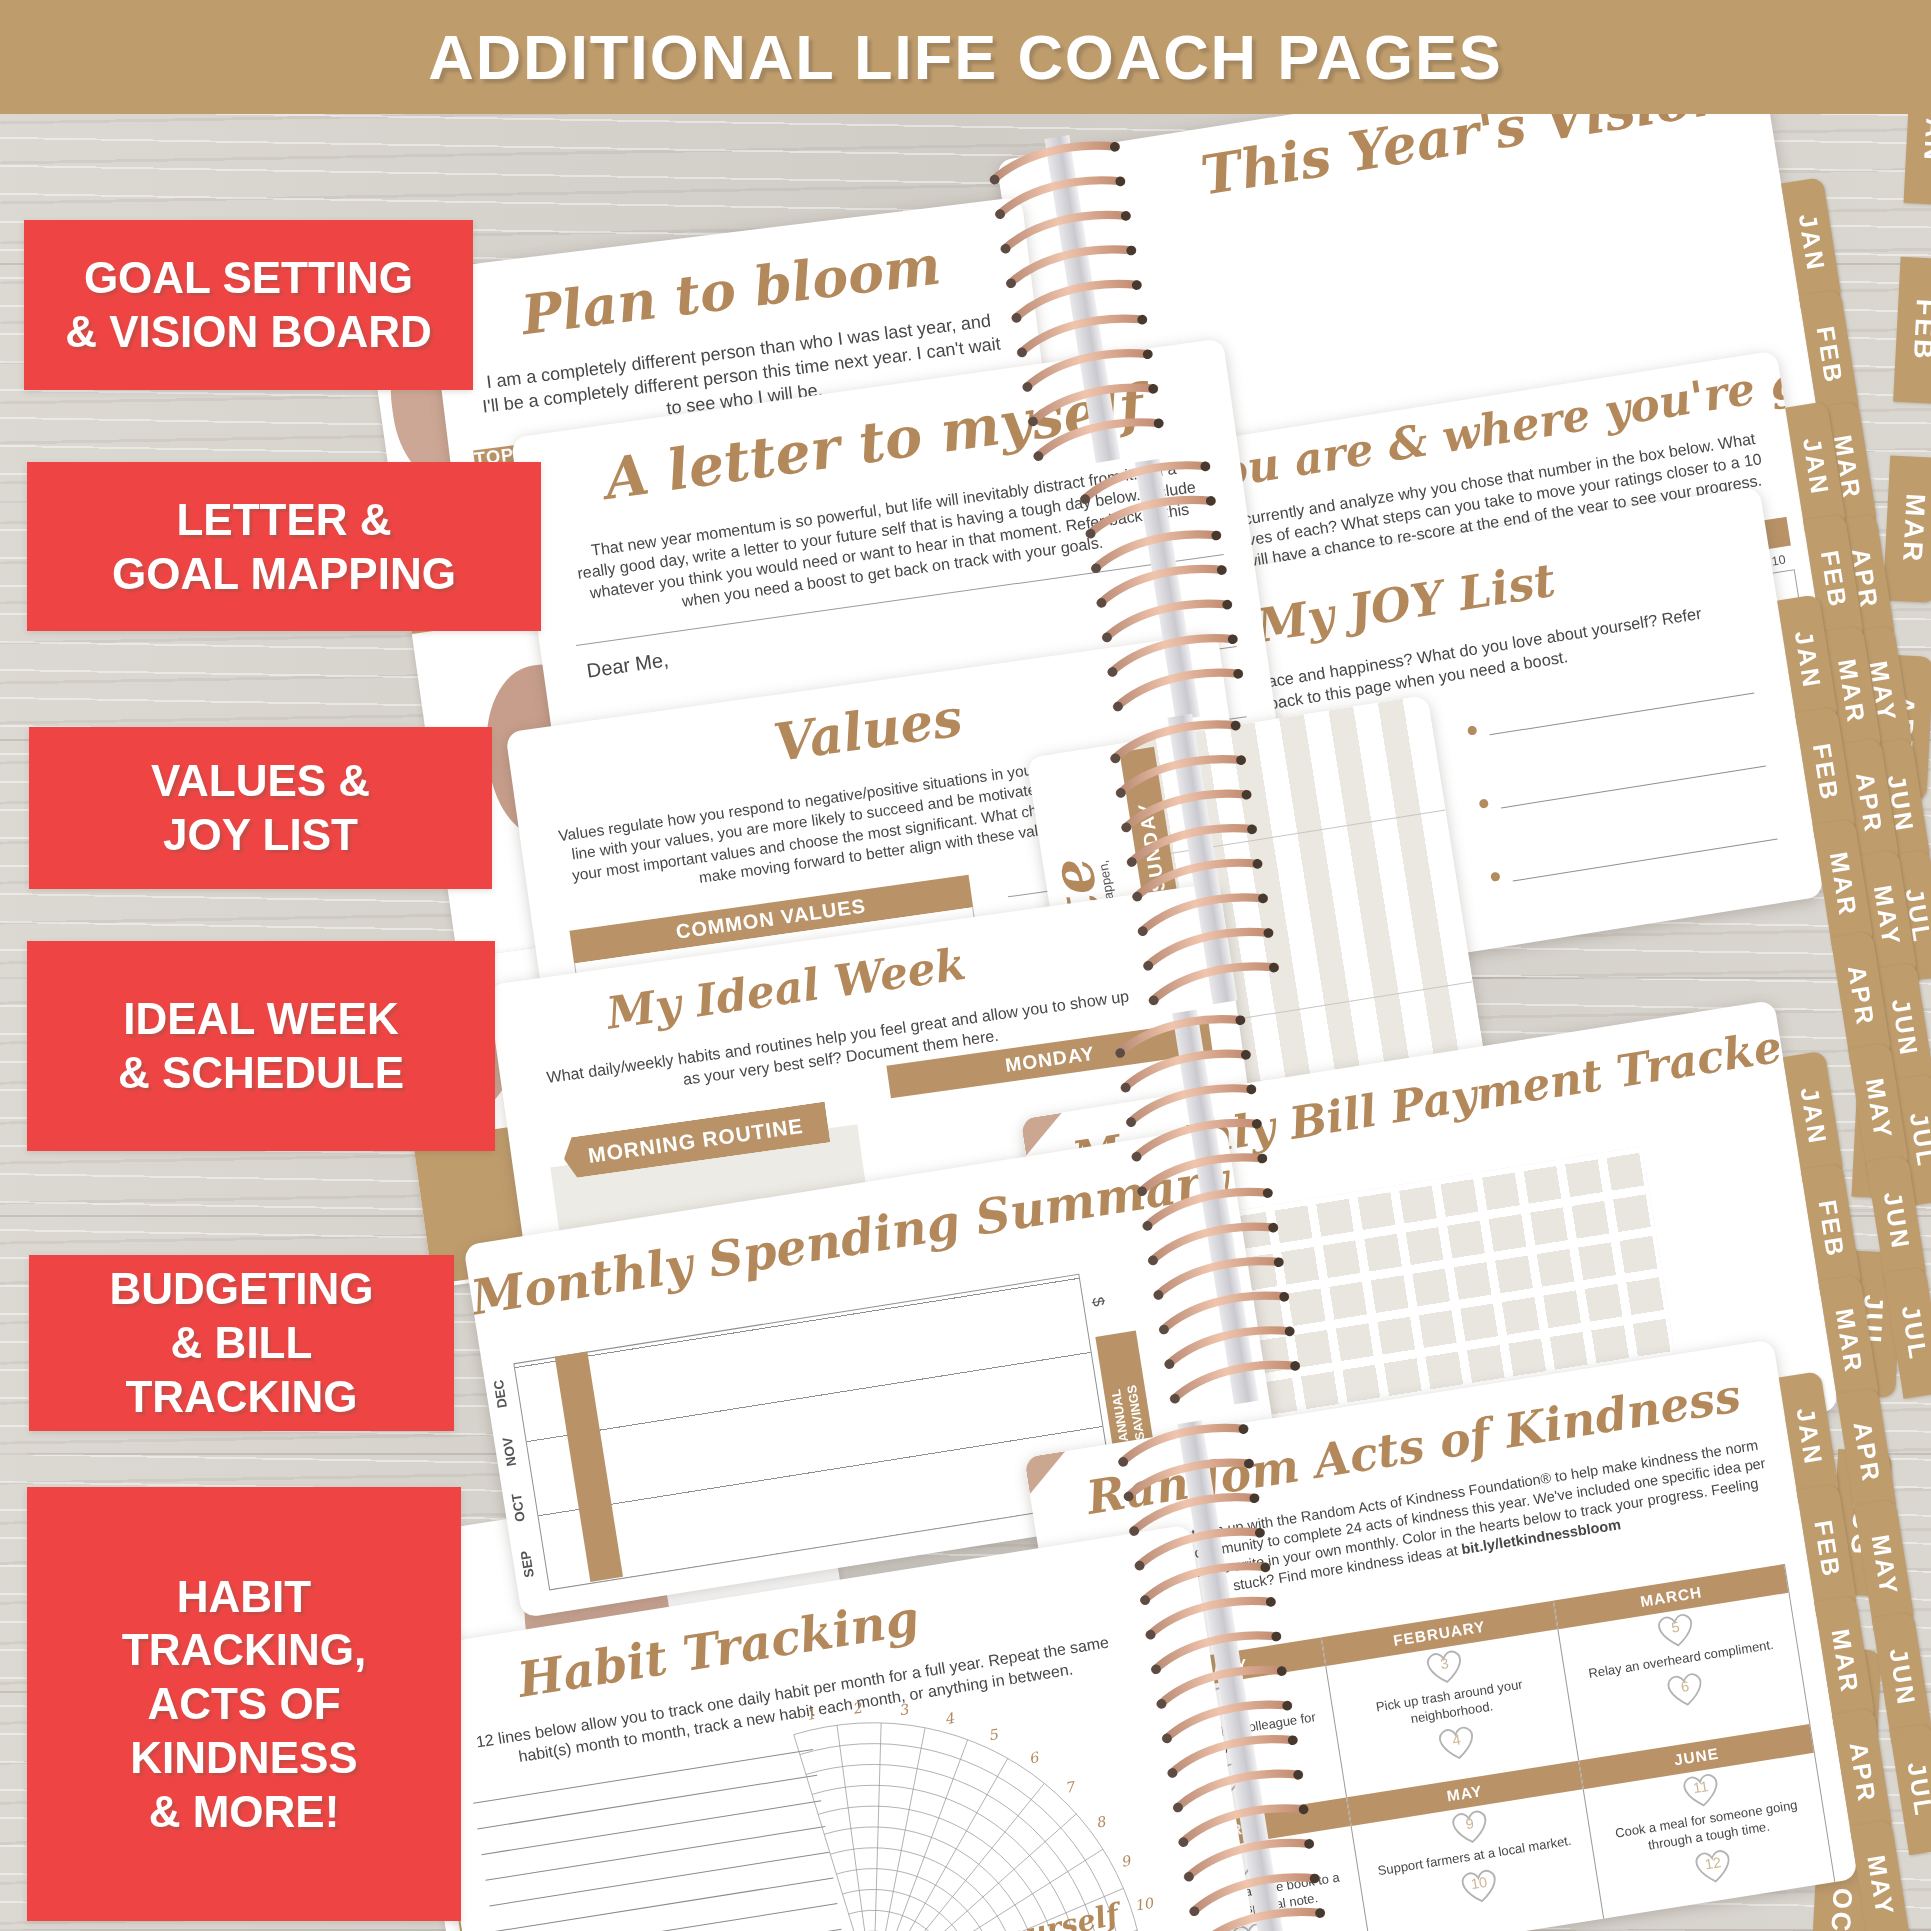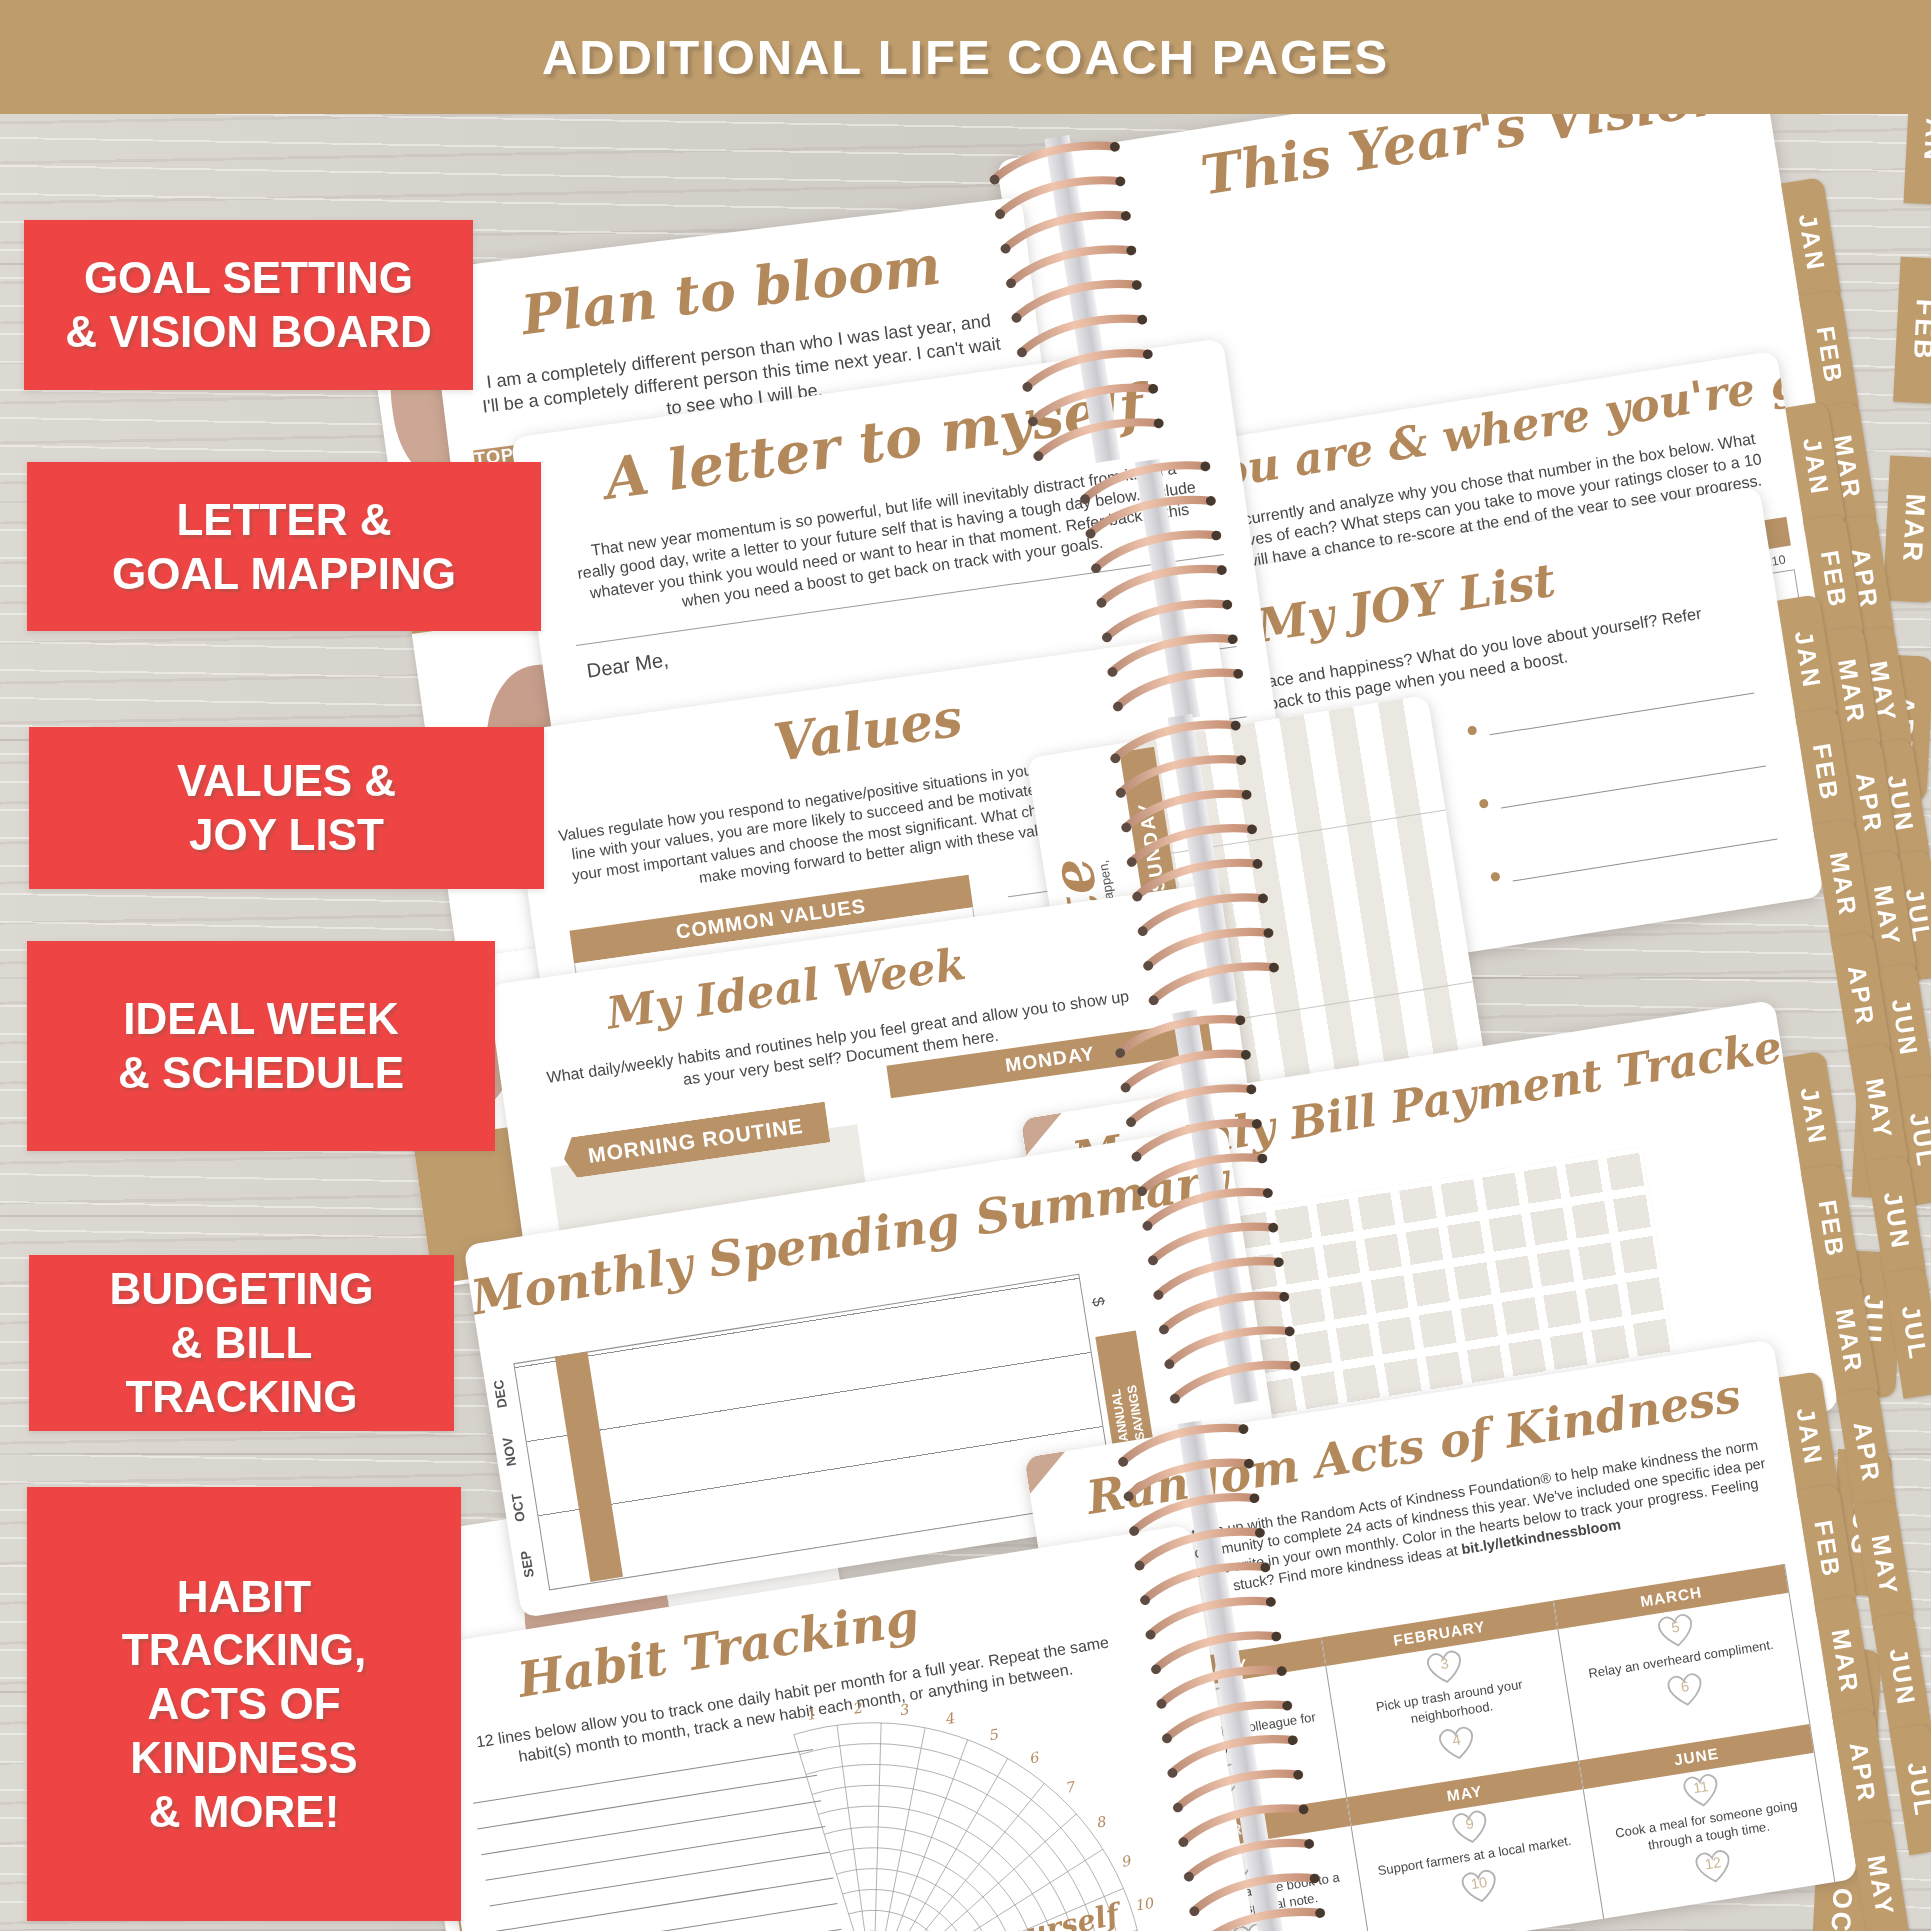--- a/index.html
+++ b/index.html
@@ -9,30 +9,30 @@
     background-color:#d7d3cd;
     background-image:
       repeating-linear-gradient(0deg, rgba(120,110,100,.22) 0 1.9px, transparent 1.9px 238px),
       repeating-linear-gradient(1deg, rgba(255,255,255,.45) 0 1.9px, transparent 1.9px 28px),
       repeating-linear-gradient(-1deg, rgba(150,140,130,.14) 0 2.9px, transparent 2.9px 40px),
       linear-gradient(90deg,#dcd8d2,#d0ccc6 50%,#dad6d0);
   }
   
   .banner{position:absolute;left:0;top:0;width:1931px;height:114px;background:#bf9c6c;z-index:30;
     display:flex;align-items:center;justify-content:center;}
-  .banner span{color:#fff;font-weight:bold;font-size:49px;letter-spacing:1.9px;
+  .banner span{color:#fff;font-weight:bold;font-size:63px;letter-spacing:1.9px;
     text-shadow:3.9px 3.9px 2.9px rgba(110,95,75,.35);white-space:nowrap;}
   
   .lbl{position:absolute;background:#ef4444;z-index:25;display:flex;align-items:center;justify-content:center;
     box-shadow:0 1.9px 5.8px rgba(110,95,75,.18);}
   .lbl span{color:#fff;font-weight:bold;font-size:44px;line-height:1.22;text-align:center;
     white-space:pre-line;text-shadow:2.9px 2.9px 1.9px rgba(110,95,75,.3);}
   #lbl0{left:24px;top:220px;width:449px;height:170px;}
   #lbl1{left:27px;top:462px;width:514px;height:169px;}
-  #lbl2{left:29px;top:727px;width:515px;height:162px;}
+  #lbl2{left:29px;top:727px;width:463px;height:162px;}
   #lbl3{left:27px;top:941px;width:468px;height:210px;}
   #lbl4{left:29px;top:1255px;width:425px;height:176px;}
   #lbl5{left:27px;top:1487px;width:434px;height:434px;}
   
   .sheet{position:absolute;background:#fff;border-radius:15.4px;box-shadow:0 2.9px 13.5px rgba(90,80,70,.28);}
   .clip{position:absolute;inset:0;overflow:hidden;border-radius:15.4px;}
   .script{font-family:"DejaVu Serif",serif;font-style:italic;font-weight:bold;color:#b3895c;}
   .pbody{color:#474747;text-align:center;line-height:1.32;}
   .tanbar{background:#b99367;color:#fff;font-weight:bold;display:flex;align-items:center;justify-content:center;
     letter-spacing:1px;}

